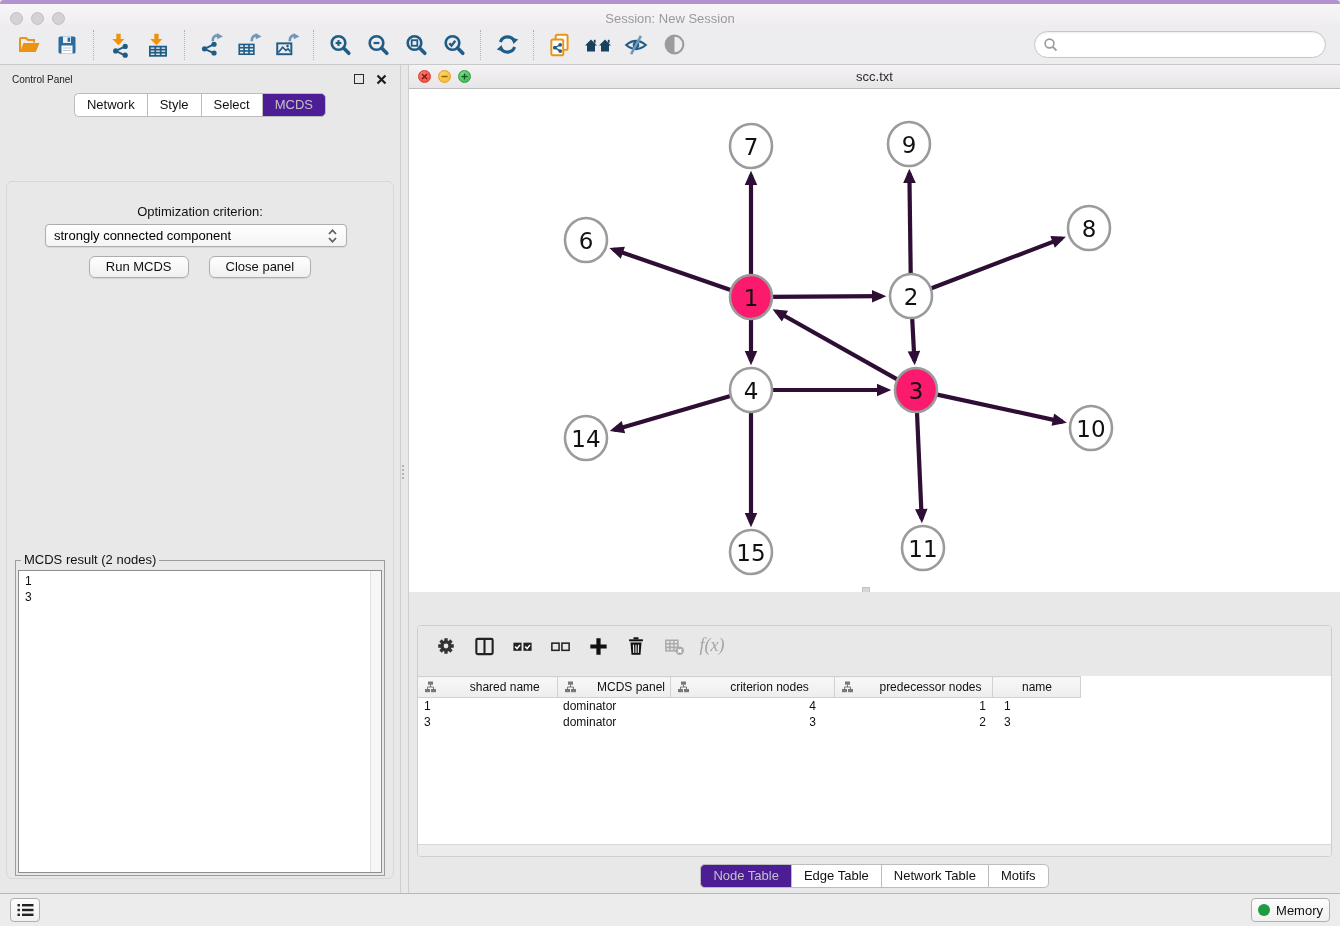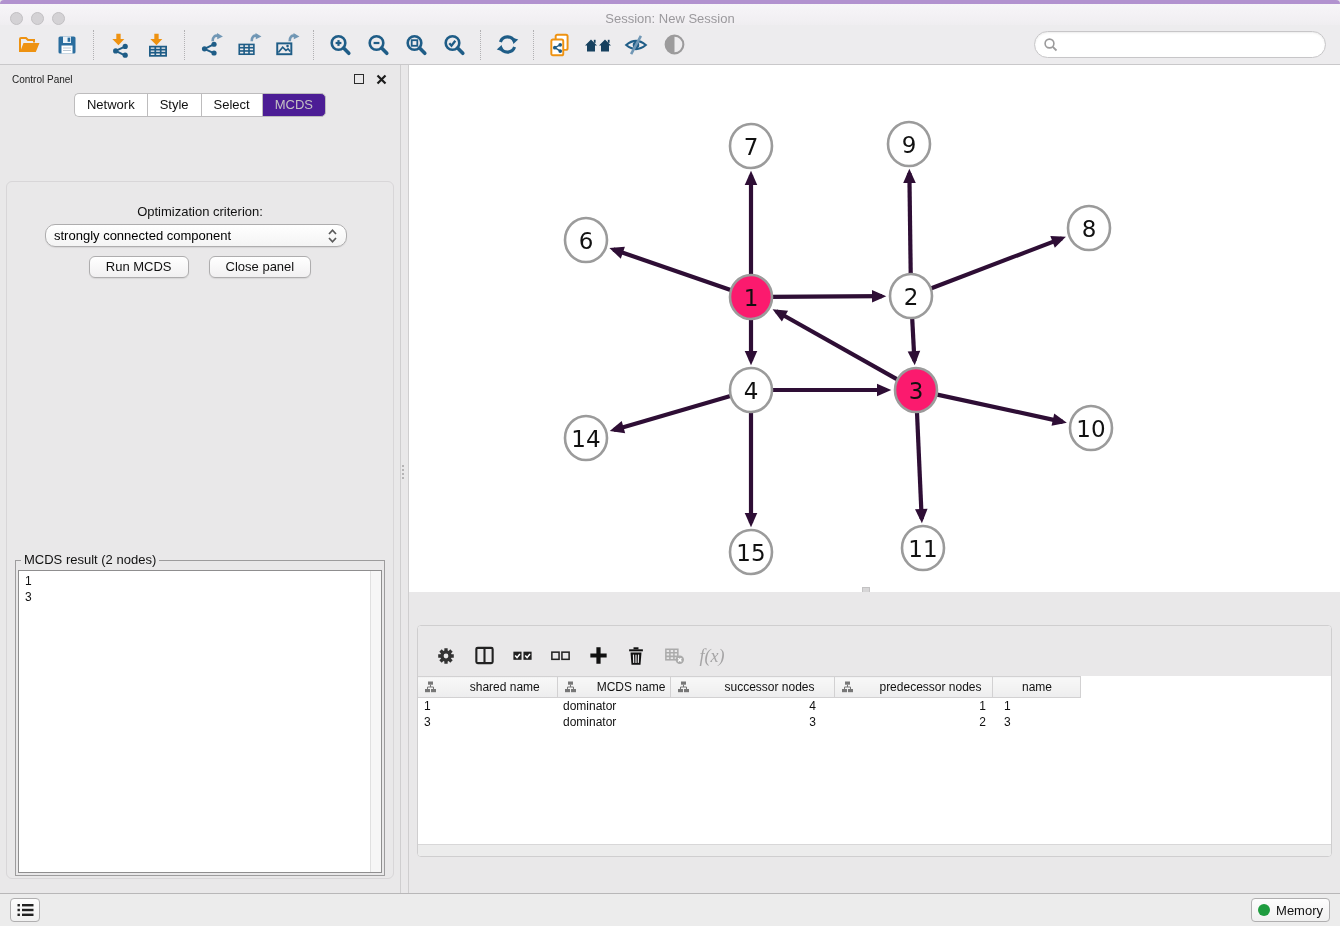--- a/index.html
+++ b/index.html
@@ -33,21 +33,21 @@
   .mini-icon { width:14px; height:14px; display:flex; align-items:center; justify-content:center; margin-left:8px; }
   .float-glyph { width:10px; height:10px; border:1.6px solid #2b2b2b; background:transparent; }
   .tabs { display:flex; justify-content:center; position:relative; z-index:2; }
   .tab { font-size:13px; padding:3px 12px 4px; background:#fff; border:1px solid #bdbcbd; border-right:none; color:#111; cursor:default; }
   .tab:first-child { border-radius:5px 0 0 5px; }
   .tab:last-child { border-radius:0 5px 5px 0; border-right:1px solid #bdbcbd; }
   .tab.active { background:#4c1d95; color:#c4c2c4; }
   .cp-body { position:absolute; left:6px; right:6px; top:116px; bottom:14px; border:1px solid #d8d6d8; border-radius:6px; }
   .opt-label { text-align:center; font-size:13px; color:#111; margin-top:22px; }
   .selectbox { position:absolute; left:38px; right:46px; top:42px; height:23px; background:linear-gradient(#ffffff,#f4f4f4);
-               border:1px solid #aeadae; border-radius:10px; display:flex; align-items:center; padding:0 8px; font-size:13px; box-shadow:0 1px 1px rgba(0,0,0,.08);}
+               border:1px solid #aeadae; border-radius:4px; display:flex; align-items:center; padding:0 8px; font-size:13px; box-shadow:0 1px 1px rgba(0,0,0,.08);}
   .selectbox .val { flex:1; }
   .btn-row { position:absolute; left:0; right:0; top:74px; display:flex; justify-content:center; gap:20px; }
   .pbtn { font-size:13px; padding:2px 16px 3px; background:linear-gradient(#ffffff,#f1f0f1); border:1px solid #aeadae;
           border-radius:6px; color:#111; box-shadow:0 1px 1px rgba(0,0,0,.08); cursor:default; }
   .groupbox { position:absolute; left:8px; right:8px; top:378px; bottom:2px; border:1px solid #9d9c9d; }
   .groupbox .legend { position:absolute; top:-9px; left:5px; background:#e9e8e9; padding:0 3px; font-size:13px; color:#111; }
   .result-area { position:absolute; inset:9px 2px 2px 2px; background:#fff; border:1px solid #8f8e8f; overflow:hidden; }
   .result-area pre { font-family:"Liberation Sans", sans-serif; font-size:12px; line-height:16px; padding:2px 6px; color:#111; }
   .vscroll { position:absolute; top:0; right:0; width:11px; bottom:0; background:#f6f6f6; border-left:1px solid #e0e0e0; }
 
@@ -68,21 +68,21 @@
   .net-title { position:absolute; left:0; right:0; text-align:center; font-size:13px; color:#2b2b2b; }
   .net-canvas { position:absolute; left:0; top:24px; width:932px; height:503px; }
 
   
   .table-panel { position:absolute; left:408px; top:592px; width:932px; height:301px; background:#e9e8e9; border-left:1px solid #cfcecf; }
   .tp-header { height:28px; display:flex; align-items:center; padding:0 12px; }
   .tp-title { font-size:13px; color:#1c1c1c; }
   .tp-header .spacer { flex:1; }
   .tp-container { position:absolute; left:8px; right:8px; top:33px; height:232px; border:1px solid #cfcecf; border-radius:4px; background:#fff; overflow:hidden; }
   .tp-toolbar { height:50px; background:#e9e8e9; display:flex; align-items:center; padding-left:12px; gap:6px; }
-  .ttbtn { width:32px; height:32px; border:none; background:transparent; display:flex; align-items:flex-end; justify-content:center; cursor:default; }
+  .ttbtn { width:32px; height:32px; border:none; background:transparent; display:flex; align-items:flex-start; justify-content:center; cursor:default; }
   .fx { font-family:"Liberation Serif", serif; font-style:italic; font-size:18px; color:#a5a4a5; }
   table.datatable { border-collapse:collapse; table-layout:fixed; width:662px; }
   table.datatable th { height:21px; background:linear-gradient(#f8f8f8,#ededee); border:1px solid #d2d1d2; border-left:none;
        font-size:12px; font-weight:normal; color:#111; }
   table.datatable th:first-child { border-left:1px solid #d2d1d2; border-left-width:0; }
   .th-inner { display:flex; align-items:center; padding:0 4px 0 6px;gap:20px; }
   .th-inner .lbl { flex:1; text-align:center; }
   table.datatable td { height:16px; font-size:12px; color:#111; padding:0 6px; white-space:nowrap; }
   td.al { text-align:left; } td.ar { text-align:right; }
   .hscroll { position:absolute; left:0; right:0; bottom:0; height:12px; background:#ececec; border-top:1px solid #d8d7d8; }
@@ -314,20 +314,40 @@
 3</pre>
           <div class="vscroll"></div>
         </div>
       </div>
     </div>
   </div>
 
   <div class="vgrip"></div>
 
   <div class="net-window">
+    <div class="net-titlebar">
+      <div class="net-lights">
+        <span class="nlight red">
+          <svg width="7" height="7" viewBox="0 0 7 7">
+              <path d="M1 1 L6 6 M6 1 L1 6" stroke="#7e1511" stroke-width="1.4"></path>
+            </svg>
+        </span>
+        <span class="nlight yellow">
+          <svg width="7" height="7" viewBox="0 0 7 7">
+              <path d="M0.5 3.5 H6.5" stroke="#8f5e05" stroke-width="1.5"></path>
+            </svg>
+        </span>
+        <span class="nlight green">
+          <svg width="7" height="7" viewBox="0 0 7 7">
+              <path d="M0.5 3.5 H6.5 M3.5 0.5 V6.5" stroke="#145c1d" stroke-width="1.4"></path>
+            </svg>
+        </span>
+      </div>
+      <div class="net-title">scc.txt</div>
+    </div>
     <svg class="net-canvas" viewBox="0 0 932 503">
       <defs>
         <marker id="arrow" viewBox="0 0 10 10" refX="7" refY="5" markerWidth="4.4" markerHeight="3.4" orient="auto">
           <path d="M0 0.6 L10 5 L0 9.4 Z" class="arrowhead" fill="#2e0e35"></path>
         </marker>
       </defs>
       <g id="edge-layer">
           <line x1="342" y1="191" x2="342" y2="86" stroke="#2e0e35" stroke-width="4.2" marker-end="url(#arrow)"></line>
           <line x1="325.93176650704345" y1="202.4491557024332" x2="204.41051595857292" y2="160.46908733114336" stroke="#2e0e35" stroke-width="4.2" marker-end="url(#arrow)"></line>
           <line x1="358.9996679784772" y1="207.89375207513453" x2="473.0005663896566" y2="207.18124646006464" stroke="#2e0e35" stroke-width="4.2" marker-end="url(#arrow)"></line>
@@ -470,34 +490,34 @@
             <th>
                 <span class="th-inner">
               <svg width="13" height="12" viewBox="0 0 12 12">
                     <g fill="#777">
                       <rect x="3.5" y="0.5" width="5" height="3.2"></rect>
                       <rect x="0.5" y="8" width="5" height="3.2"></rect>
                       <rect x="6.5" y="8" width="5" height="3.2"></rect>
                     </g>
                     <path d="M6 3.7 V6 M3 8 V6 H9 V8" fill="none" stroke="#777" stroke-width="1"></path>
                   </svg>
-              <span class="lbl">MCDS name</span>
+              <span class="lbl">MCDS panel</span>
                 </span>
               </th>
             <th>
                 <span class="th-inner">
               <svg width="13" height="12" viewBox="0 0 12 12">
                     <g fill="#777">
                       <rect x="3.5" y="0.5" width="5" height="3.2"></rect>
                       <rect x="0.5" y="8" width="5" height="3.2"></rect>
                       <rect x="6.5" y="8" width="5" height="3.2"></rect>
                     </g>
                     <path d="M6 3.7 V6 M3 8 V6 H9 V8" fill="none" stroke="#777" stroke-width="1"></path>
                   </svg>
-              <span class="lbl">successor nodes</span>
+              <span class="lbl">criterion nodes</span>
                 </span>
               </th>
             <th>
                 <span class="th-inner">
               <svg width="13" height="12" viewBox="0 0 12 12">
                     <g fill="#777">
                       <rect x="3.5" y="0.5" width="5" height="3.2"></rect>
                       <rect x="0.5" y="8" width="5" height="3.2"></rect>
                       <rect x="6.5" y="8" width="5" height="3.2"></rect>
                     </g>
@@ -526,20 +546,26 @@
             <td class="al">dominator</td>
             <td class="ar" style="padding-right:18px">3</td>
             <td class="ar">2</td>
             <td class="al" style="padding-left:12px">3</td>
           </tr>
         </tbody>
       </table>
       <div class="hscroll"></div>
     </div>
 
+    <div class="tp-tabs tabs">
+      <div class="tab active">Node Table</div>
+      <div class="tab">Edge Table</div>
+      <div class="tab">Network Table</div>
+      <div class="tab">Motifs</div>
+    </div>
   </div>
 
   <div class="statusbar">
     <button class="sbtn" style="width:30px">
       <svg width="17" height="14" viewBox="0 0 17 14">
         <g fill="#222">
             <rect x="0.5" y="1" width="2.4" height="2.4"></rect>
             <rect x="0.5" y="5.8" width="2.4" height="2.4"></rect>
             <rect x="0.5" y="10.6" width="2.4" height="2.4"></rect>
           </g>

